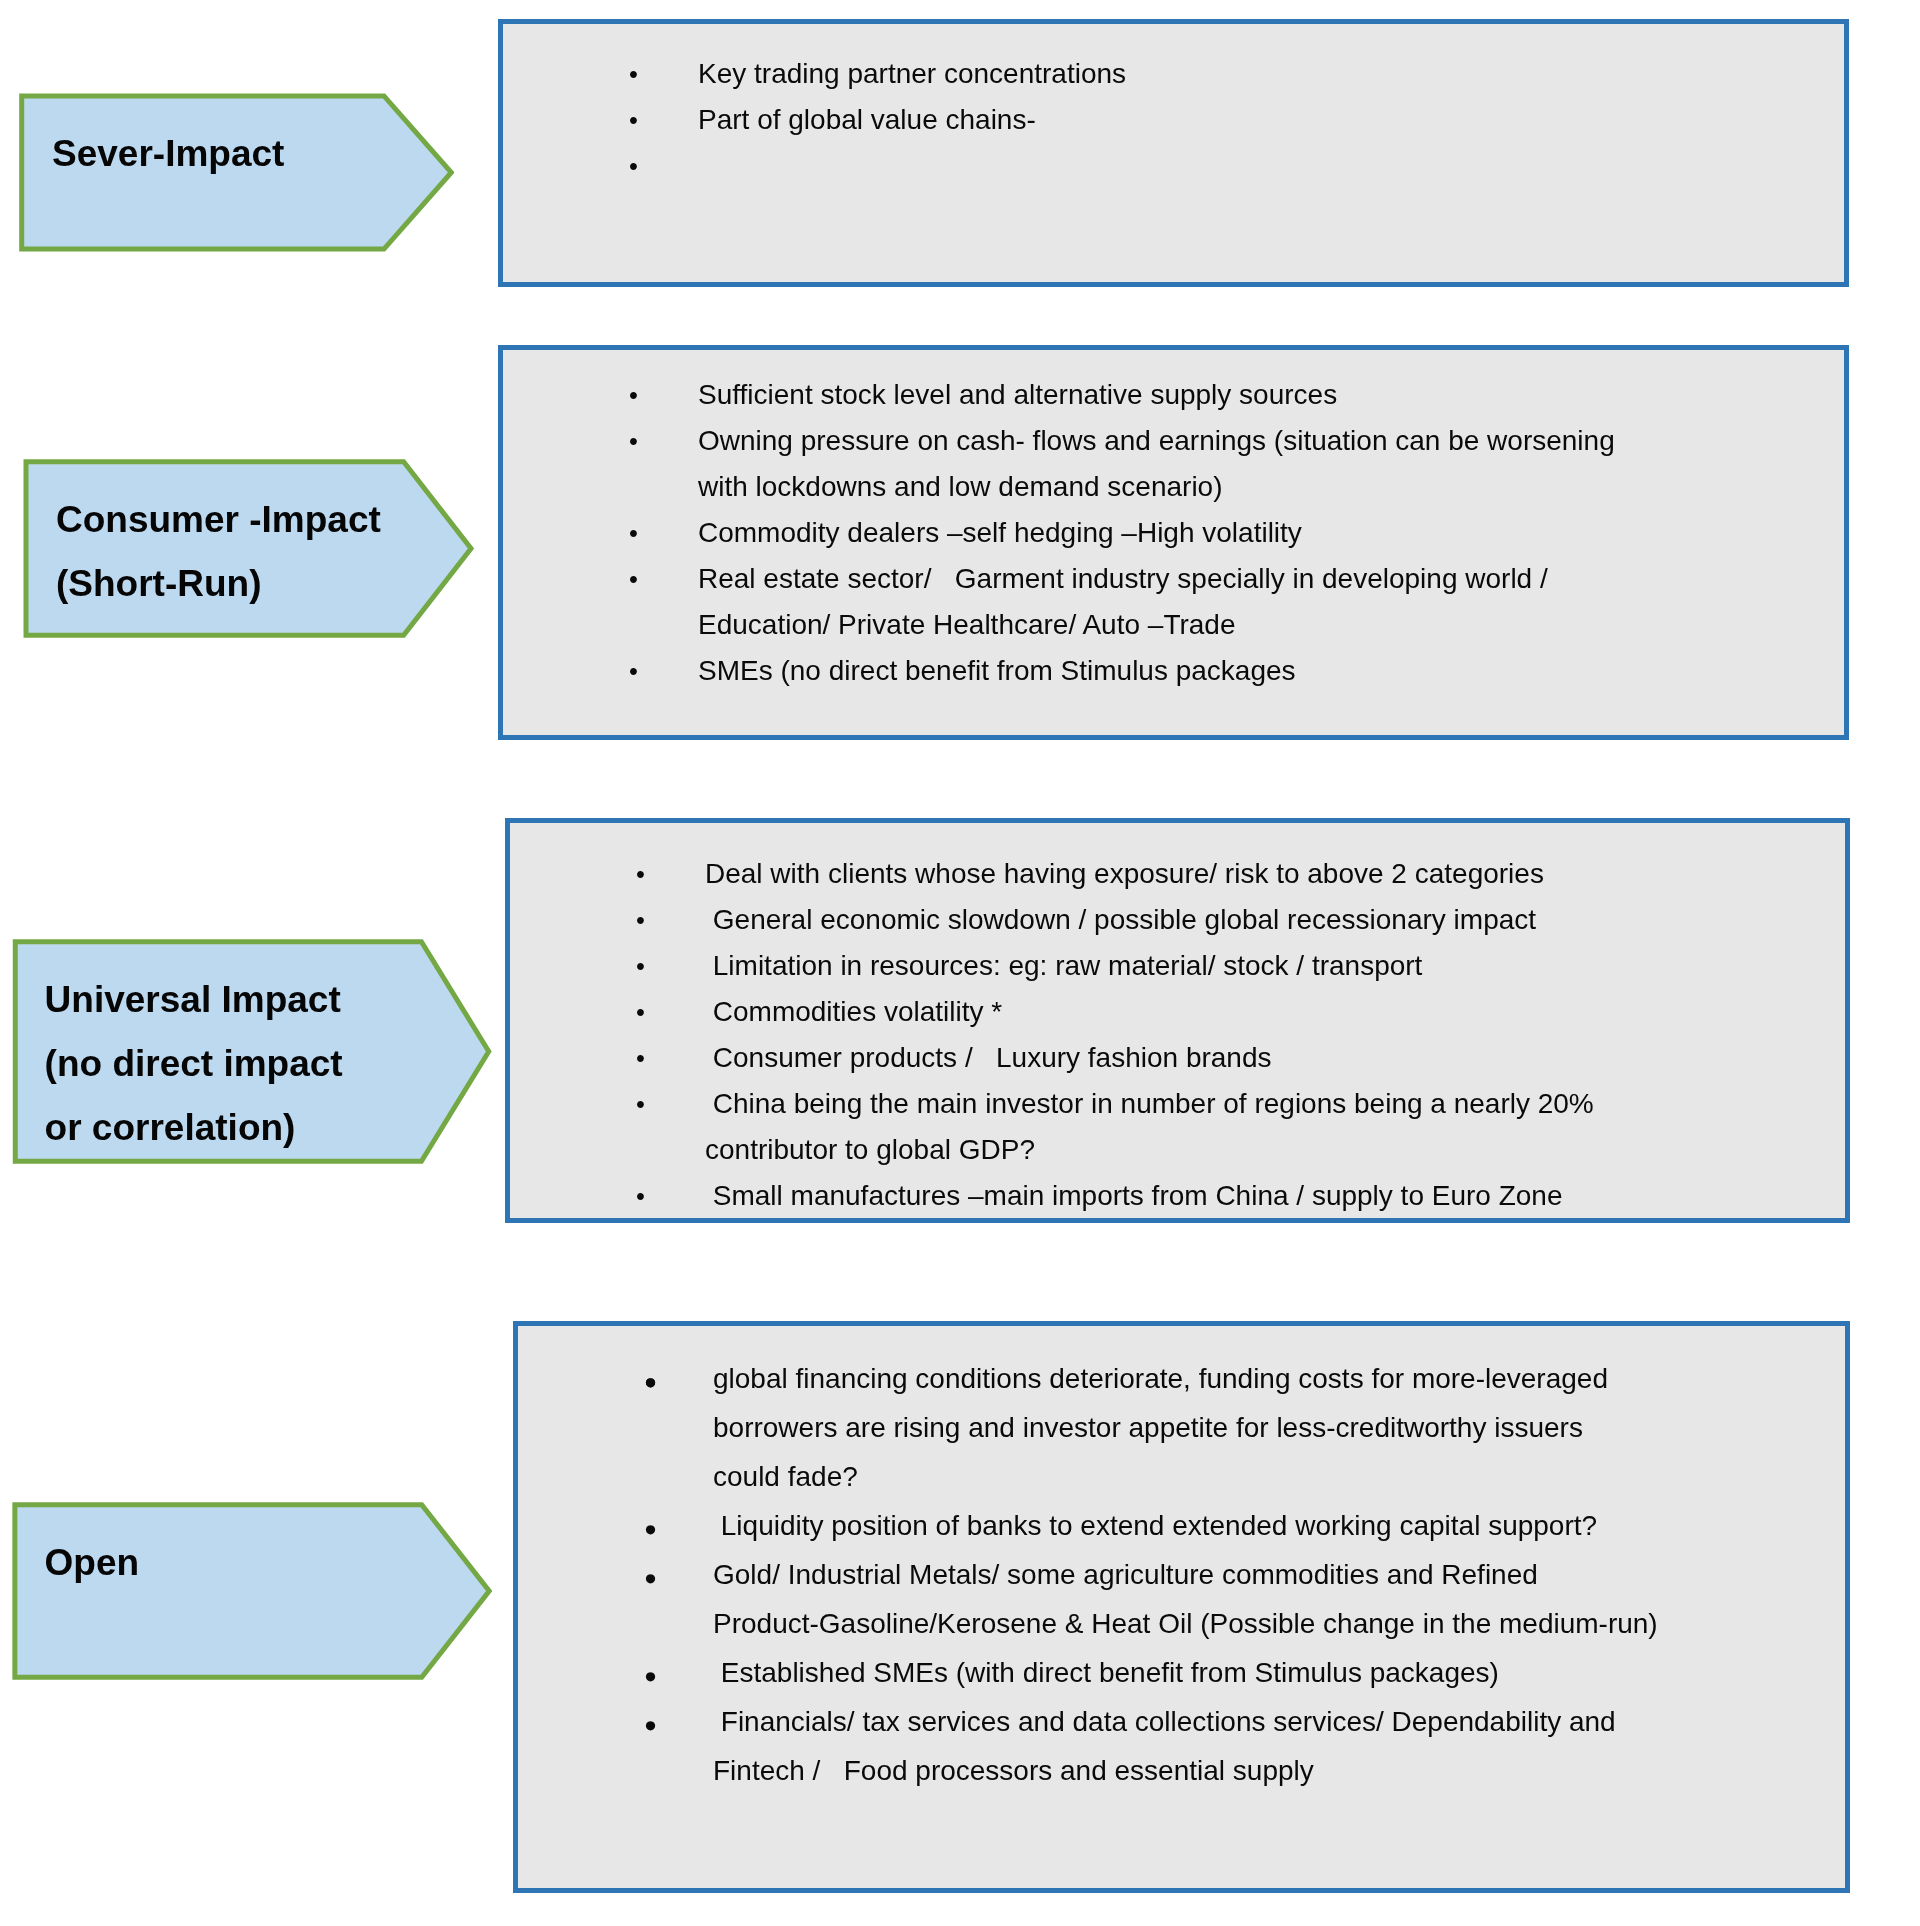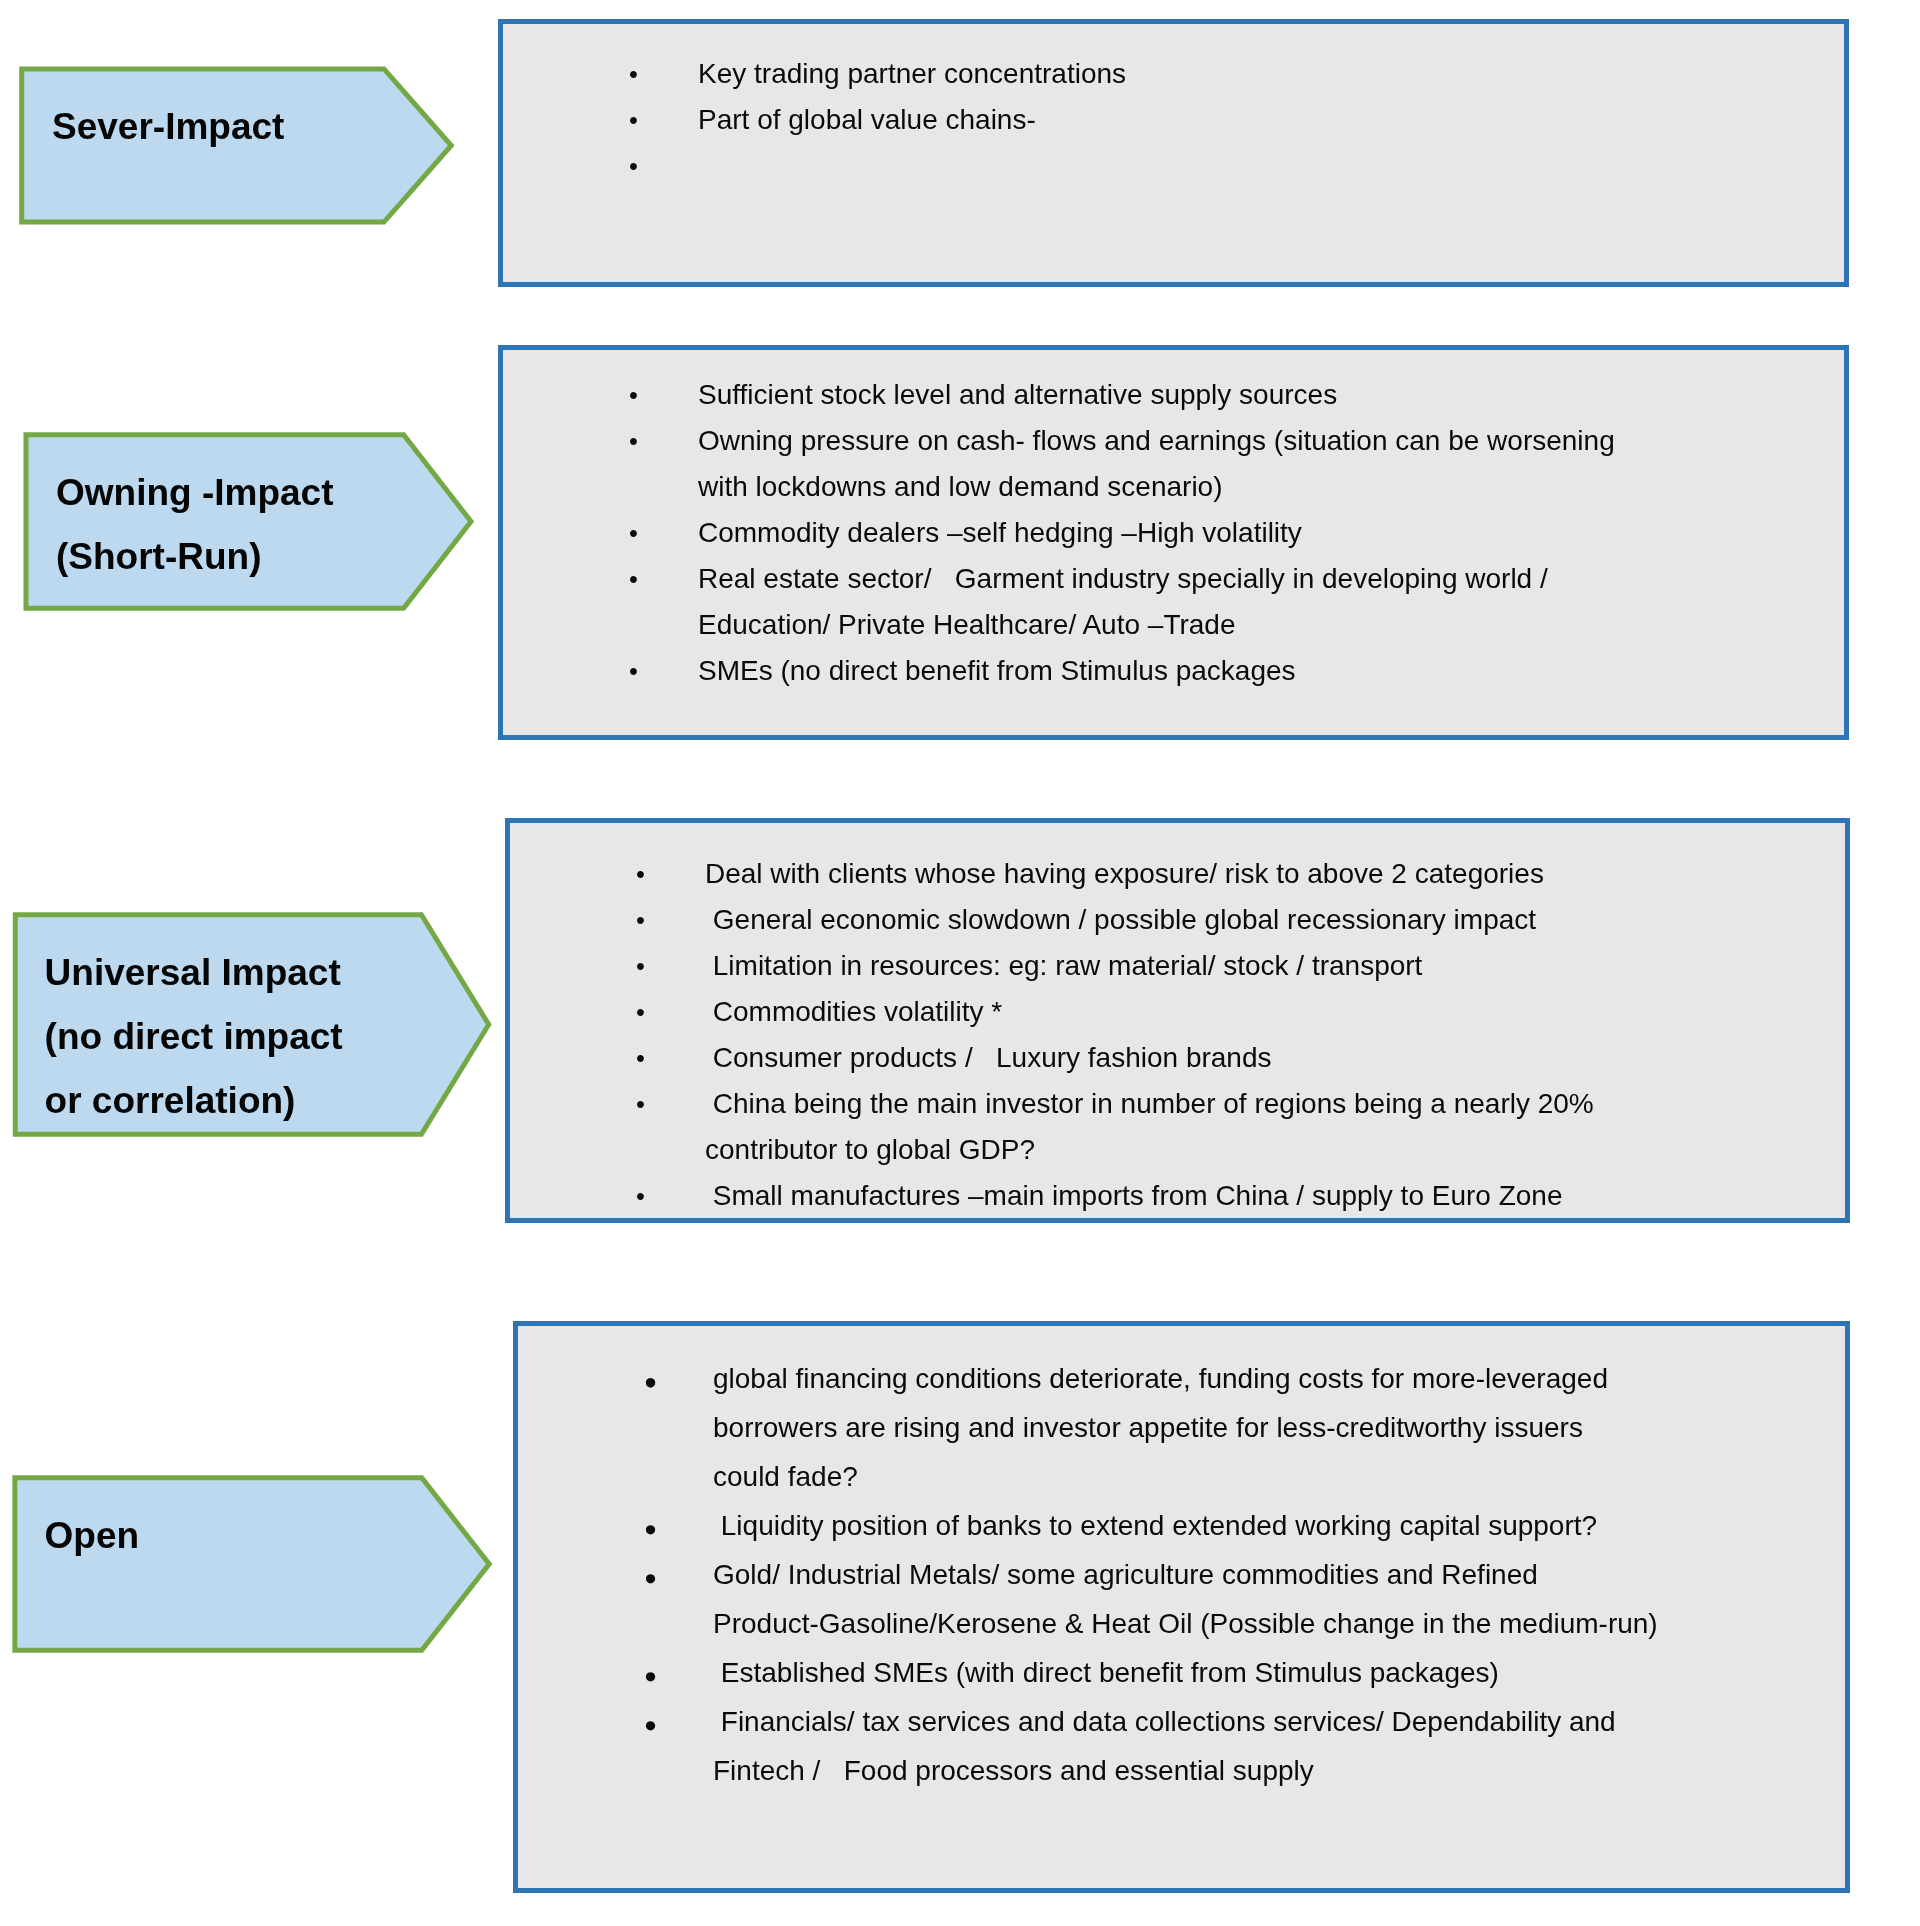--- a/index.html
+++ b/index.html
@@ -29,21 +29,21 @@
   }
   .bullet {
     position: absolute;
     left: 126px;
     top: 0;
     color: #0a0a0a;
   }
   .item-text { white-space: pre-wrap; }
 
   
-  .label-arrow { position: absolute; }
+  .label-arrow { position: absolute; margin-top: 27px; }
   .label-arrow svg { position: absolute; left: 0; top: 0; display: block; }
   .label-text {
     position: absolute;
     left: 33px; top: 29px;
     font-weight: bold;
     font-size: 37px;
     line-height: 64px;
     color: #060606;
     white-space: pre-line;
   }
@@ -62,21 +62,21 @@
       <div class="items" style="padding-top: 27px;">
         <div class="item" style="line-height: 46px;"><span class="bullet" style="font-size: 25.4px; top: 0px; line-height: 46px;">•</span><span class="item-text">Key trading partner concentrations</span></div>
         <div class="item" style="line-height: 46px;"><span class="bullet" style="font-size: 25.4px; top: 0px; line-height: 46px;">•</span><span class="item-text">Part of global value chains-</span></div>
         <div class="item" style="line-height: 46px;"><span class="bullet" style="font-size: 25.4px; top: 0px; line-height: 46px;">•</span></div>
       </div>
     </div>
     <div class="label-arrow" style="left: 23px; top: 432px; width: 451px; height: 179px;">
       <svg width="451" height="179" viewBox="0 0 1170 465">
         <polygon points="7,7 988,7 1163,232.5 988,458 7,458" fill="#BDD9F0" stroke="#74A844" stroke-width="13" stroke-linejoin="miter"></polygon>
       </svg>
-      <div class="label-text">Owning -Impact
+      <div class="label-text">Consumer -Impact
 (Short-Run)</div>
     </div>
     <div class="section-box" style="left: 498px; top: 345px; width: 1351px; height: 395px;">
       <div class="items" style="padding-top: 22.3px;">
         <div class="item" style="line-height: 46px;"><span class="bullet" style="font-size: 25.4px; top: 0px; line-height: 46px;">•</span><span class="item-text">Sufficient stock level and alternative supply sources</span></div>
         <div class="item" style="line-height: 46px;"><span class="bullet" style="font-size: 25.4px; top: 0px; line-height: 46px;">•</span><span class="item-text">Owning pressure on cash- flows and earnings (situation can be worsening
 with lockdowns and low demand scenario)</span></div>
         <div class="item" style="line-height: 46px;"><span class="bullet" style="font-size: 25.4px; top: 0px; line-height: 46px;">•</span><span class="item-text">Commodity dealers –self hedging –High volatility</span></div>
         <div class="item" style="line-height: 46px;"><span class="bullet" style="font-size: 25.4px; top: 0px; line-height: 46px;">•</span><span class="item-text">Real estate sector/   Garment industry specially in developing world /
 Education/ Private Healthcare/ Auto –Trade</span></div>

